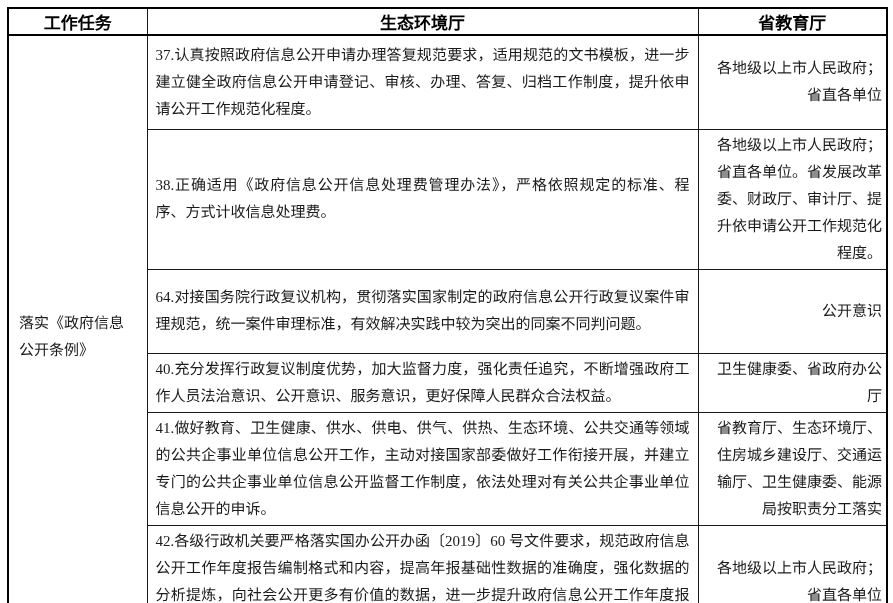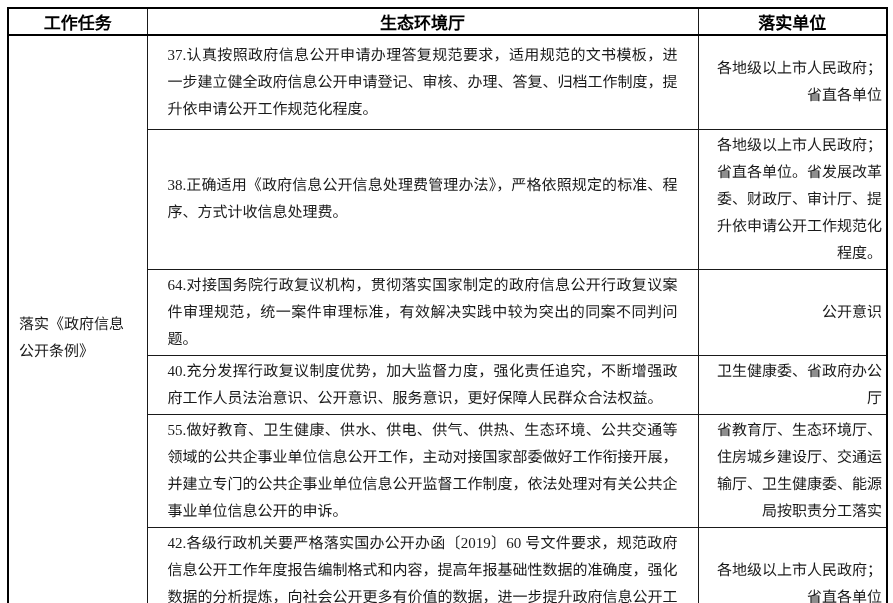--- a/index.html
+++ b/index.html
@@ -50,21 +50,21 @@
   }
   
   td.task-cell {
     text-align: left;
     padding: 0 10px;
     font-size: 15px;
     line-height: 27px;
     color: #1a1a1a;
   }
   td.req-cell {
-    padding: 2px 20px;
+    padding: 2px 8px;
     font-size: 15px;
     line-height: 27px;
     text-align: justify;
     text-justify: inter-ideograph;
     color: #1a1a1a;
   }
   td.unit-cell {
     padding: 2px 4px 2px 8px;
     font-size: 15px;
     line-height: 27px;
@@ -85,21 +85,21 @@
   <table class="doc-table">
     <colgroup>
       <col style="width:139px">
       <col style="width:551px">
       <col style="width:189px">
     </colgroup>
     <thead>
       <tr class="header-row">
         <th>工作任务</th>
         <th>生态环境厅</th>
-        <th>落实单位</th>
+        <th>省教育厅</th>
       </tr>
     </thead>
     <tbody>
       <tr class="row-37">
         <td class="task-cell" rowspan="6">落实《政府信息公开条例》</td>
         <td class="req-cell">37.认真按照政府信息公开申请办理答复规范要求，适用规范的文书模板，进一步建立健全政府信息公开申请登记、审核、办理、答复、归档工作制度，提升依申请公开工作规范化程度。</td>
         <td class="unit-cell">各地级以上市人民政府；省直各单位</td>
       </tr>
       <tr class="row-38">
         <td class="req-cell">38.正确适用《政府信息公开信息处理费管理办法》，严格依照规定的标准、程序、方式计收信息处理费。</td>
@@ -107,21 +107,21 @@
       </tr>
       <tr class="row-39">
         <td class="req-cell">64.对接国务院行政复议机构，贯彻落实国家制定的政府信息公开行政复议案件审理规范，统一案件审理标准，有效解决实践中较为突出的同案不同判问题。</td>
         <td class="unit-cell">公开意识</td>
       </tr>
       <tr class="row-40">
         <td class="req-cell">40.充分发挥行政复议制度优势，加大监督力度，强化责任追究，不断增强政府工作人员法治意识、公开意识、服务意识，更好保障人民群众合法权益。</td>
         <td class="unit-cell">卫生健康委、省政府办公厅</td>
       </tr>
       <tr class="row-41">
-        <td class="req-cell">55.做好教育、卫生健康、供水、供电、供气、供热、生态环境、公共交通等领域的公共企事业单位信息公开工作，主动对接国家部委做好工作衔接开展，并建立专门的公共企事业单位信息公开监督工作制度，依法处理对有关公共企事业单位信息公开的申诉。</td>
+        <td class="req-cell">41.做好教育、卫生健康、供水、供电、供气、供热、生态环境、公共交通等领域的公共企事业单位信息公开工作，主动对接国家部委做好工作衔接开展，并建立专门的公共企事业单位信息公开监督工作制度，依法处理对有关公共企事业单位信息公开的申诉。</td>
         <td class="unit-cell">省教育厅、生态环境厅、住房城乡建设厅、交通运输厅、卫生健康委、能源局按职责分工落实</td>
       </tr>
       <tr class="row-42">
         <td class="req-cell">42.各级行政机关要严格落实国办公开办函〔2019〕60 号文件要求，规范政府信息公开工作年度报告编制格式和内容，提高年报基础性数据的准确度，强化数据的分析提炼，向社会公开更多有价值的数据，进一步提升政府信息公开工作年度报告质量。</td>
         <td class="unit-cell">各地级以上市人民政府；省直各单位</td>
       </tr>
     </tbody>
   </table>
 </div>
 

